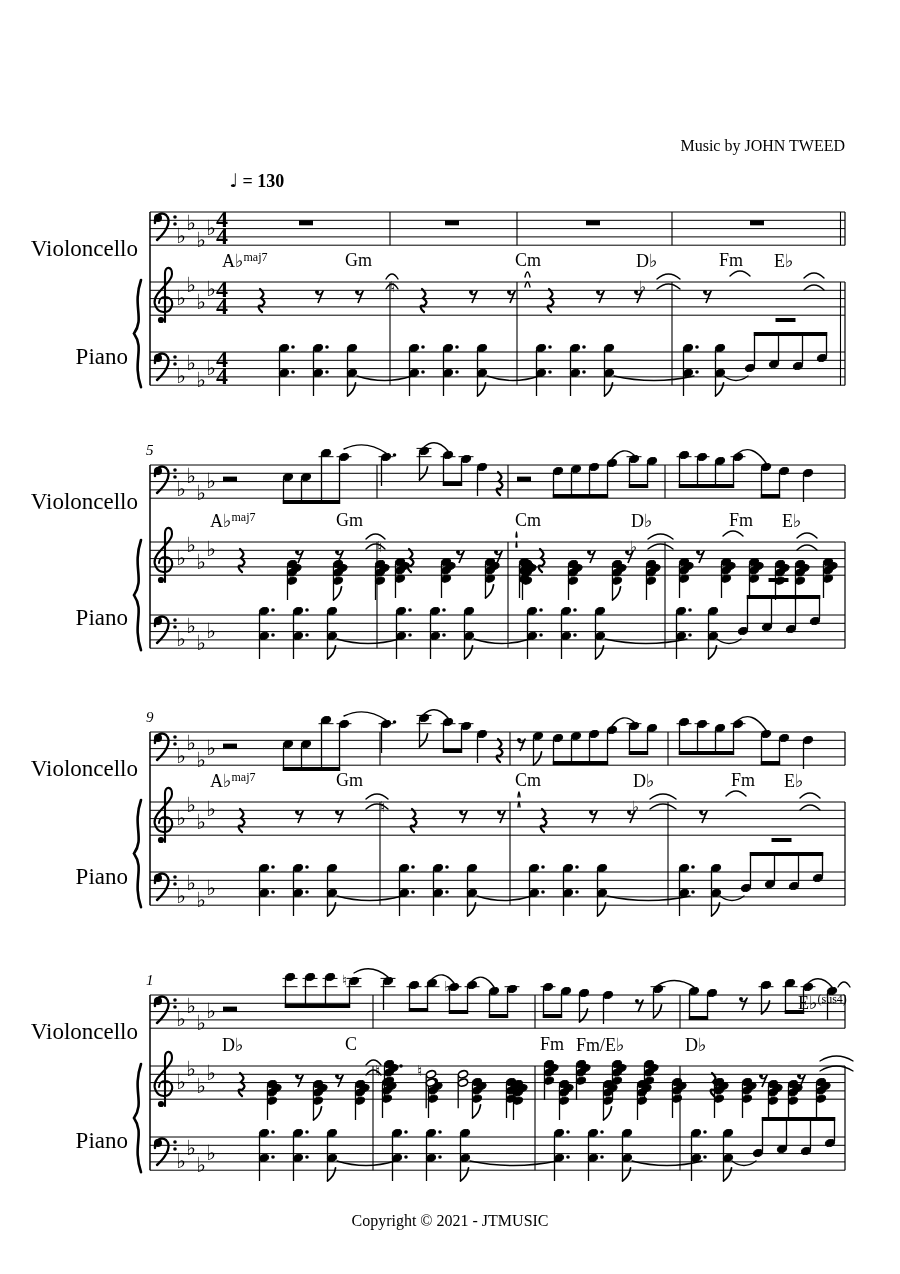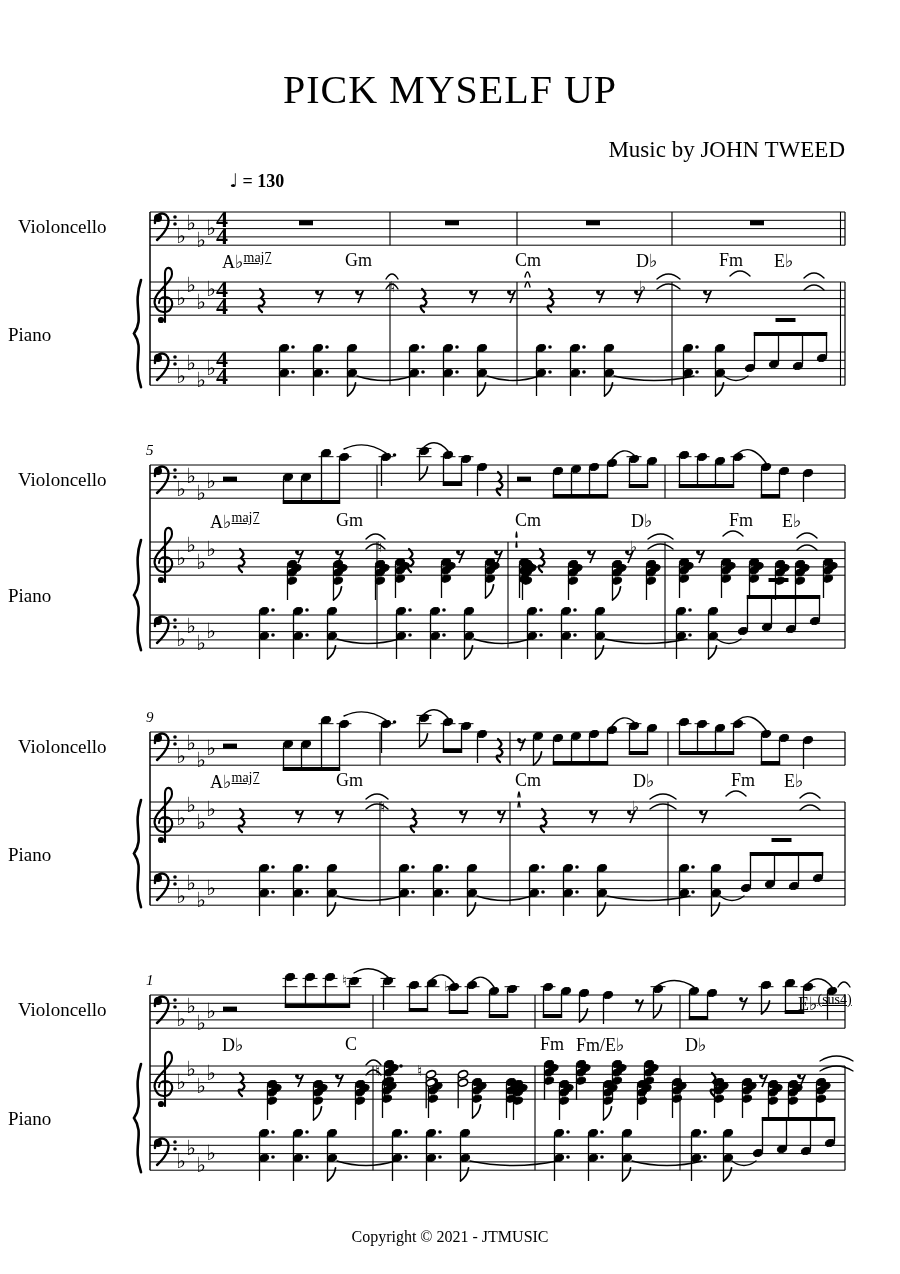--- a/index.html
+++ b/index.html
@@ -1,27 +1,27 @@
 <!DOCTYPE html>
 <html><head>
 <meta charset="utf-8">
 <style>
   html,body{margin:0;padding:0;background:#e8e8e8;}
   .page{position:relative;width:900px;height:1274px;background:#ffffff;overflow:hidden;
         font-family:"Liberation Serif","DejaVu Serif",serif;color:#000;}
   .abs{position:absolute;white-space:nowrap;}
   .title{left:0;right:0;top:66px;text-align:center;font-size:40px;letter-spacing:1px;}
-  .credit{right:55px;top:137px;font-size:23px;}
+  .credit{right:55px;top:137px;font-size:16px;}
   .tempo{left:229px;top:169px;font-size:18px;font-weight:bold;}
   .tempo .tnote{font-family:"DejaVu Sans",sans-serif;font-size:19px;}
-  .copyright{left:0;right:0;top:1212px;text-align:center;font-size:16px;margin-top:16px;}
-  .ilabel{font-size:19px;text-align:left;width:120px;}
+  .copyright{left:0;right:0;top:1212px;text-align:center;font-size:16px;}
+  .ilabel{font-size:23px;text-align:right;width:120px;margin-top:20px;}
   .mnum{font-size:15px;font-style:italic;}
   .chord{font-size:18px;font-family:"Liberation Serif","DejaVu Sans",serif;}
-  .chord .csup{font-size:14px;vertical-align:6px;text-decoration:underline;}
+  .chord .csup{font-size:12px;vertical-align:6px;}
   svg{position:absolute;left:0;top:0;}
 </style>
 </head>
 <body>
 
 <div class="page">
   <svg id="engraving" width="900" height="1274" viewBox="0 0 900 1274">
       <g>
         <g>
           <line x1="150" y1="212" x2="845" y2="212" stroke="#000" stroke-width="1"></line>
@@ -1266,21 +1266,20 @@
           <line x1="535" y1="995" x2="535" y2="1028.2" stroke="#000" stroke-width="1.1"></line>
           <line x1="535" y1="1066" x2="535" y2="1170.2" stroke="#000" stroke-width="1.1"></line>
           <line x1="680" y1="995" x2="680" y2="1028.2" stroke="#000" stroke-width="1.1"></line>
           <line x1="680" y1="1066" x2="680" y2="1170.2" stroke="#000" stroke-width="1.1"></line>
           <line x1="845" y1="995" x2="845" y2="1028.2" stroke="#000" stroke-width="1.2"></line>
           <line x1="845" y1="1066" x2="845" y2="1170.2" stroke="#000" stroke-width="1.2"></line>
         </g>
       </g>
     </svg>
 
-  <div class="abs title">PICK MYSELF UP</div>
   <div class="abs credit">Music by JOHN TWEED</div>
   <div class="abs tempo">
     <span class="tnote">♩</span>
     <span>= 130</span>
   </div>
   <div id="overlays">
       <div class="abs ilabel" style="left:18px;top:216px">Violoncello</div>
       <div class="abs ilabel" style="left:8px;top:323.6px">Piano</div>
       <div class="abs chord" style="left:222px;top:250px"><span class="cmain">A♭</span><span class="csup">maj7</span></div>
       <div class="abs chord" style="left:345px;top:250px"><span class="cmain">Gm</span></div>

